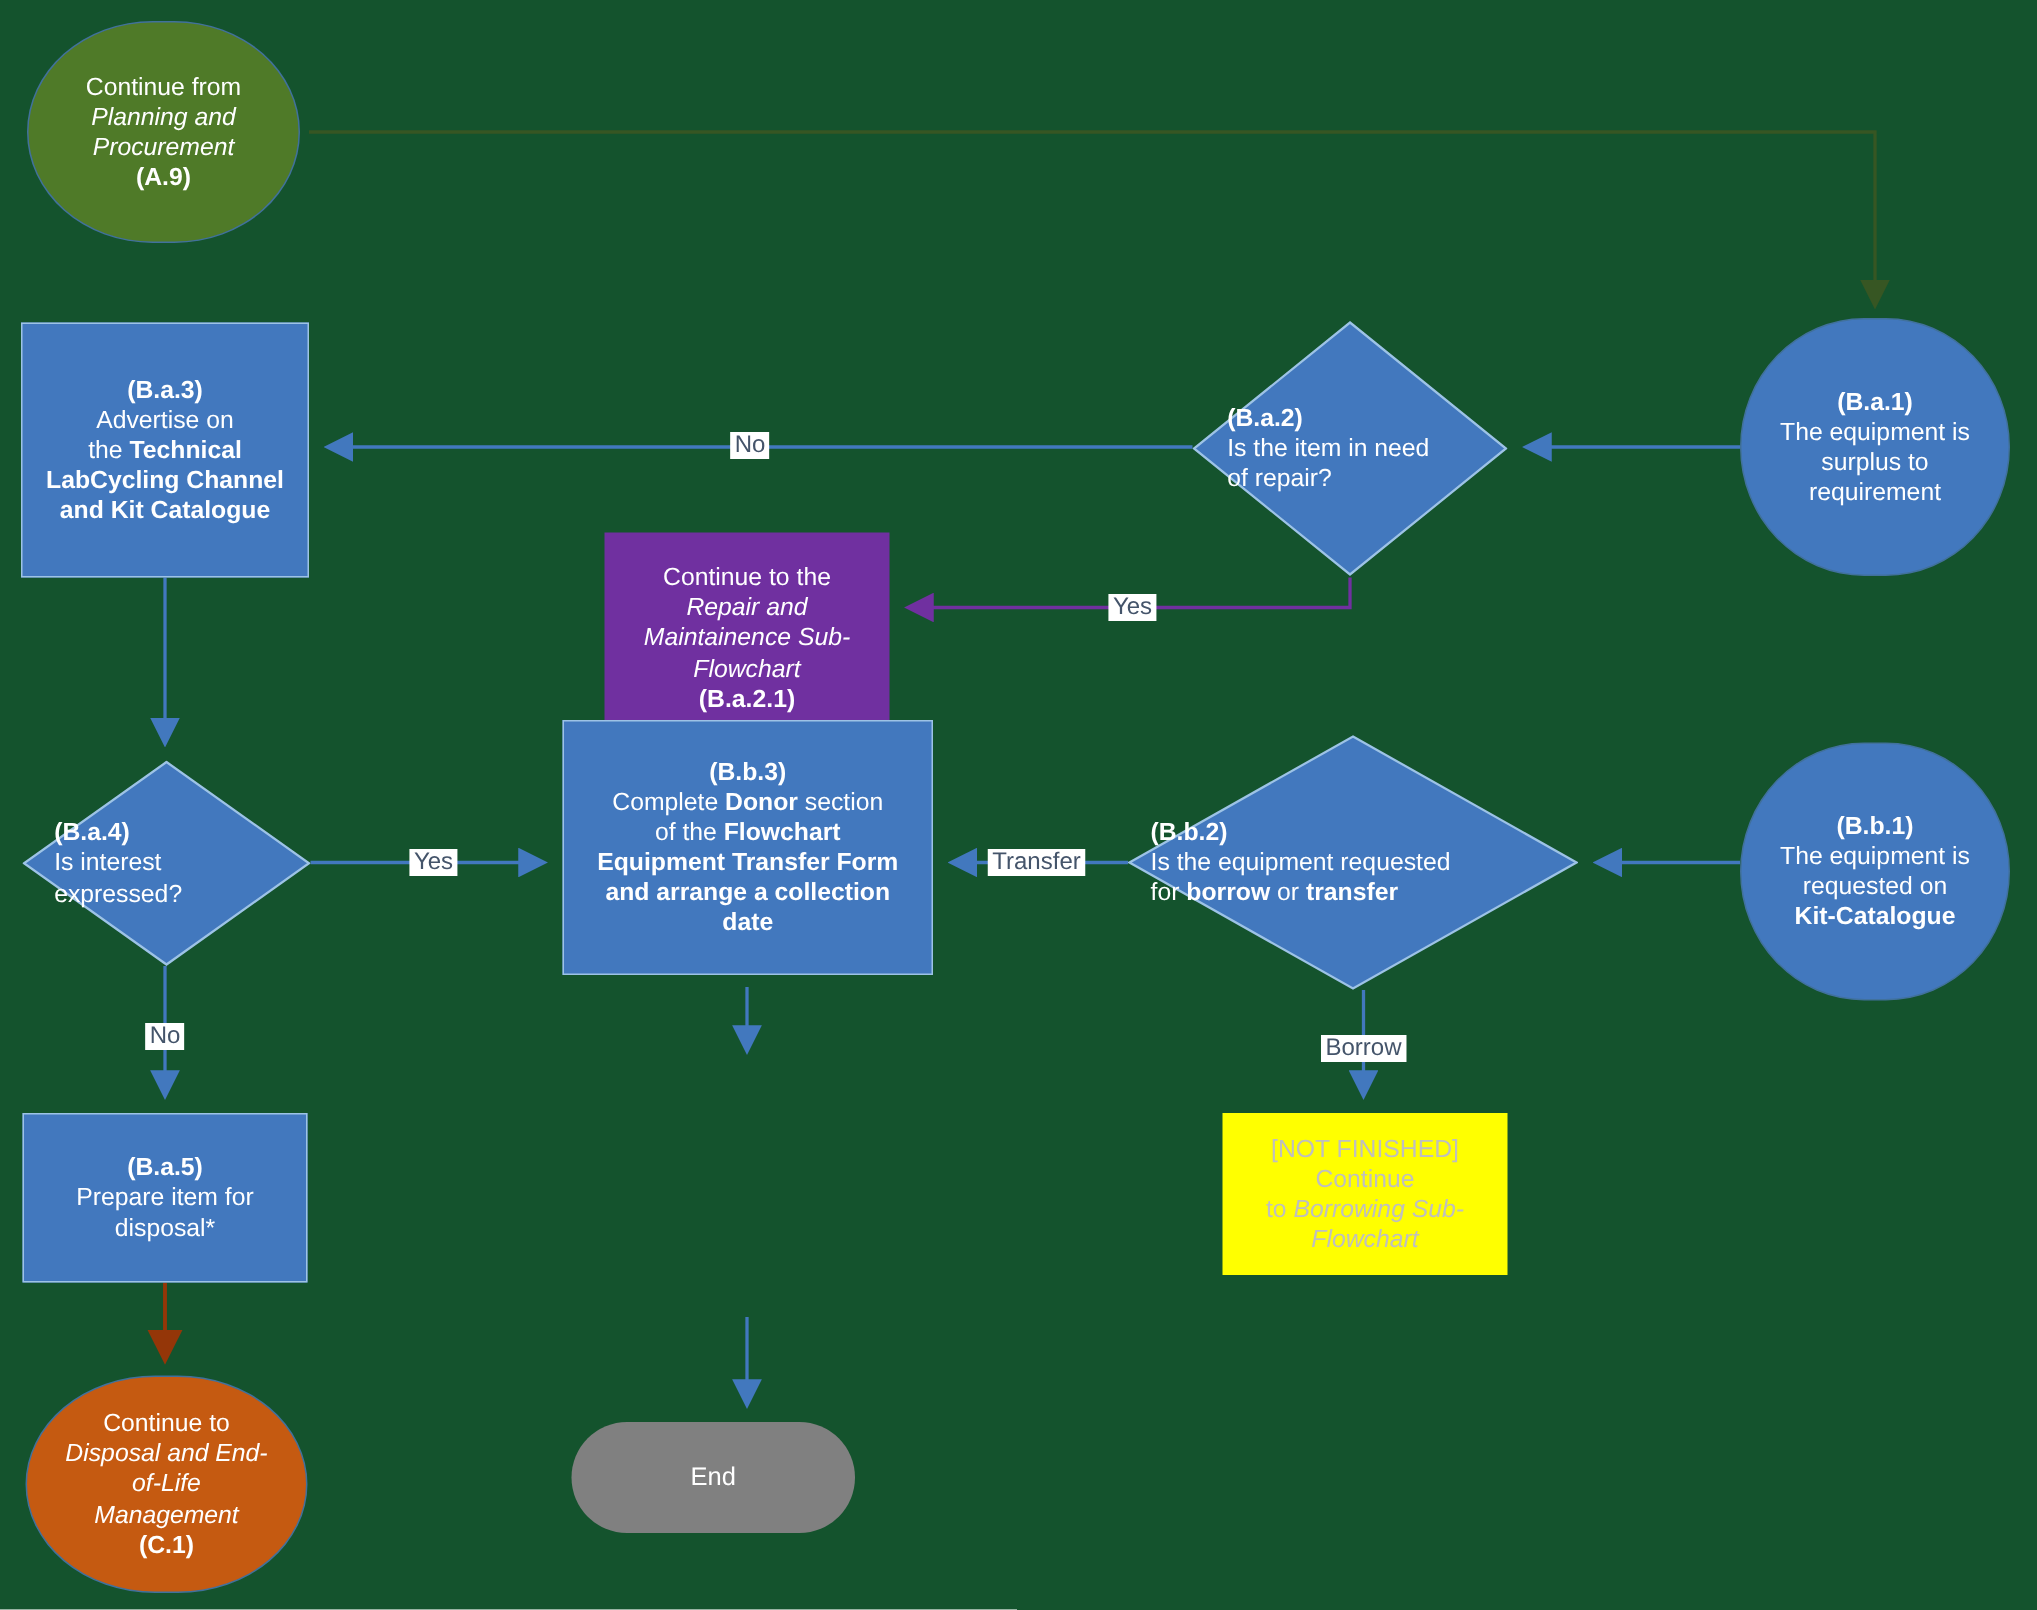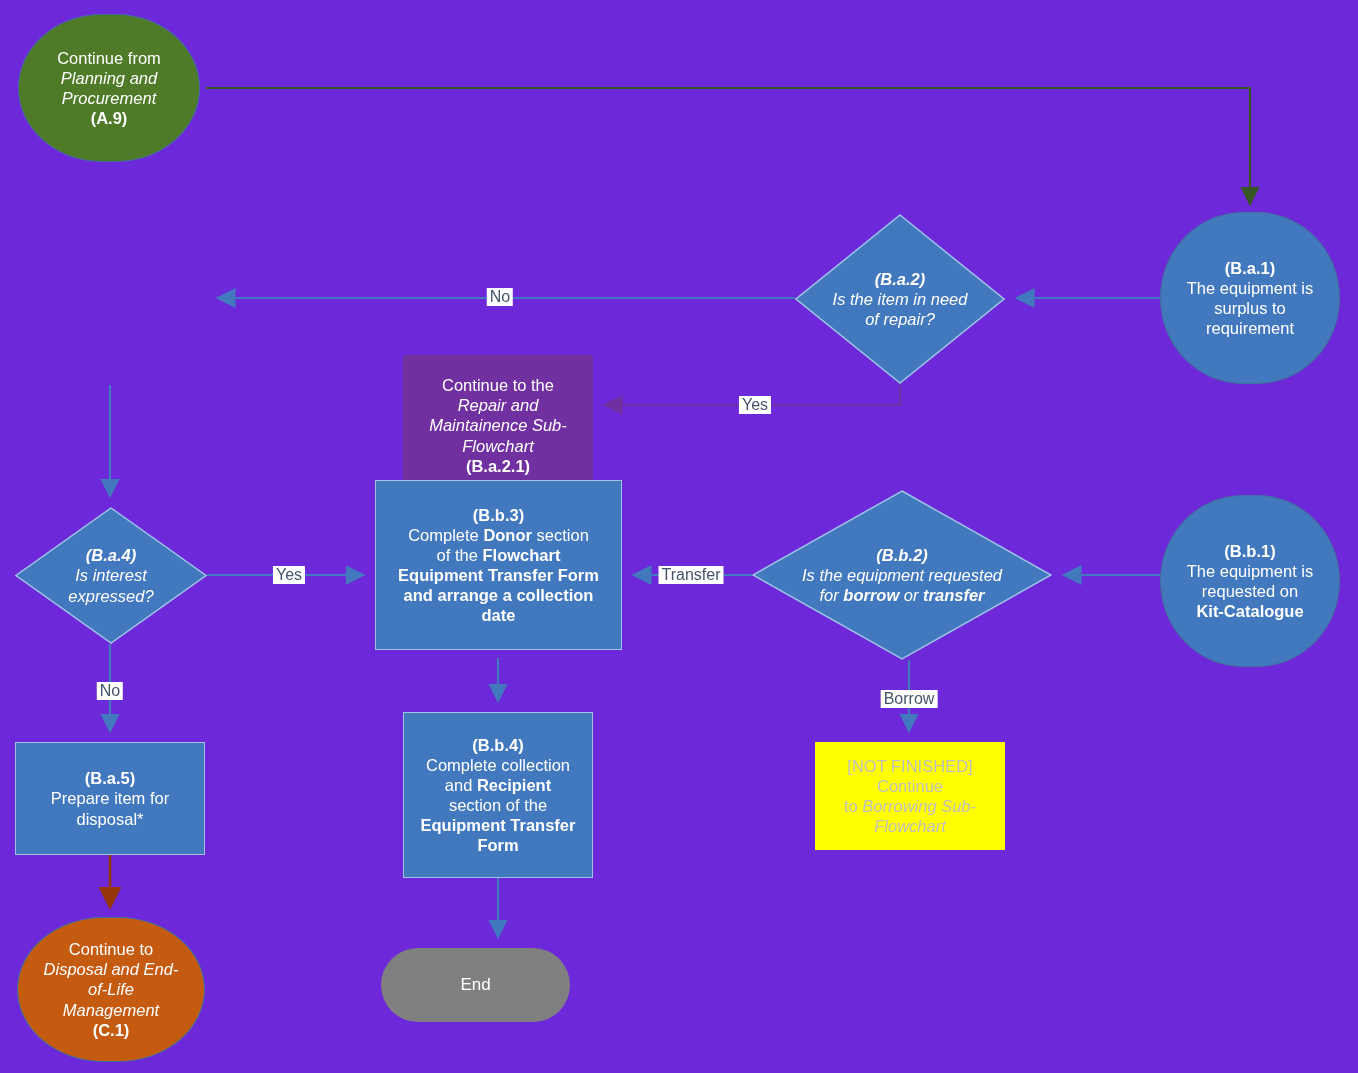--- a/index.html
+++ b/index.html
@@ -7,21 +7,21 @@
     padding: 0;
     background: #ffffff;
   }
   body {
     font-family: "Liberation Sans", sans-serif;
   }
   #canvas {
     position: relative;
     width: 1358px;
     height: 1073px;
-    background: #6d28d9;
+    background: #14532d;
     overflow: hidden;
   }
   #edges {
     position: absolute;
     left: 0;
     top: 0;
     width: 1358px;
     height: 1073px;
     pointer-events: none;
   }
@@ -68,25 +68,24 @@
   }
   .diamond-shape {
     position: absolute;
     left: 0; top: 0;
     width: 100%;
     height: 100%;
   }
   .diamond-label {
     position: relative;
     z-index: 2;
-    text-align: center;
+    text-align: left;
     color: #ffffff;
     line-height: 1.22;
     width: 78%;
-    font-style: italic;
   }
   .edge-label {
     position: absolute;
     color: #44546a;
     background: #ffffff;
     font-size: 16px;
     padding: 0 3px;
     white-space: nowrap;
     transform: translate(-50%, -50%);
   }
@@ -191,20 +190,29 @@
     <svg class="diamond-shape" viewBox="0 0 210 170" preserveAspectRatio="none">
       <polygon points="105,1 209,85 105,169 1,85" fill="#4278be" stroke="#9dc3e6" stroke-width="1.5"></polygon>
     </svg>
     <div class="diamond-label fs16">
       <b>(B.a.2)</b><br>
       <span>Is the item in need</span><br>
       <span>of repair?</span>
     </div>
   </div>
 
+  <div class="node rect fs16" style="left:14px; top:215px; width:192px; height:170px;">
+    <div class="txt">
+      <b>(B.a.3)</b><br>
+      <span>Advertise on</span><br>
+      <span>the </span><b>Technical</b><br>
+      <b>LabCycling Channel</b><br>
+      <b>and Kit Catalogue</b>
+    </div>
+  </div>
 
   <div class="node purple fs16" style="left:403px; top:335px; width:190px; height:141px;">
     <div class="txt">
       <span>Continue to the</span><br>
       <i>Repair and</i><br>
       <i>Maintainence Sub-</i><br>
       <i>Flowchart</i><br>
       <b>(B.a.2.1)</b>
     </div>
   </div>
@@ -252,30 +260,20 @@
   </div>
 
   <div class="node rect fs16" style="left:15px; top:742px; width:190px; height:113px;">
     <div class="txt">
       <b>(B.a.5)</b><br>
       <span>Prepare item for</span><br>
       <span>disposal*</span>
     </div>
   </div>
 
-  <div class="node rect fs16" style="left:403px; top:712px; width:190px; height:166px;">
-    <div class="txt">
-      <b>(B.b.4)</b><br>
-      <span>Complete collection</span><br>
-      <span>and </span><b>Recipient</b><br>
-      <span>section of the</span><br>
-      <b>Equipment Transfer</b><br>
-      <b>Form</b>
-    </div>
-  </div>
 
   <div class="node yellow fs16" style="left:815px; top:742px; width:190px; height:108px;">
     <div class="txt">
       <span>[NOT FINISHED]</span><br>
       <span>Continue</span><br>
       <span>to </span><i style="font-weight:normal;">Borrowing Sub-</i><br>
       <i style="font-weight:normal;">Flowchart</i>
     </div>
   </div>
 

